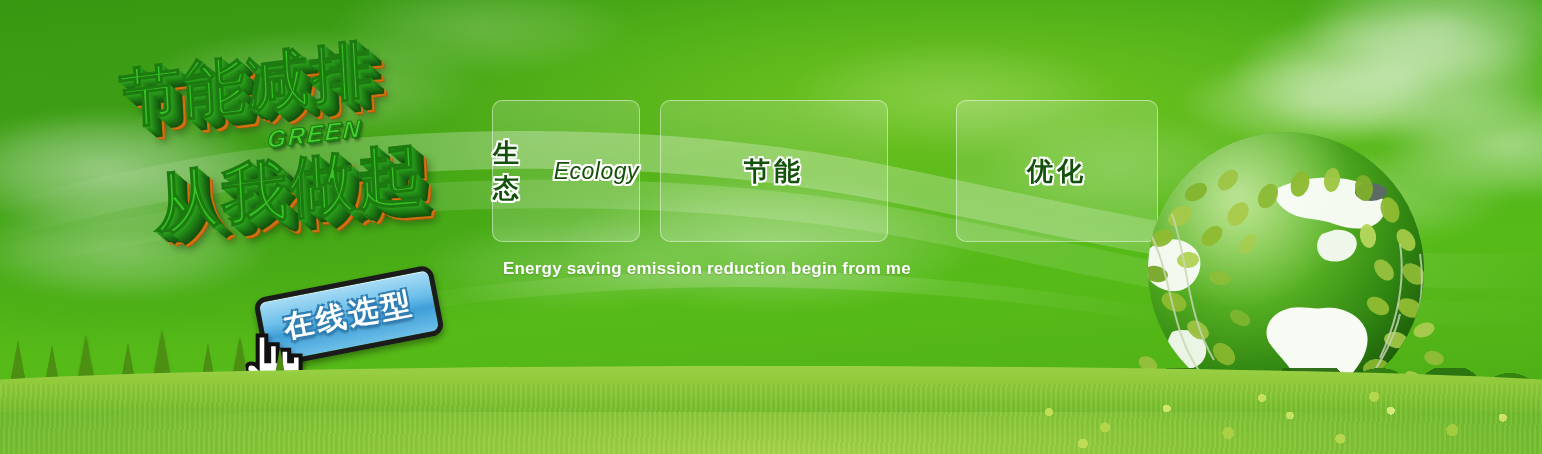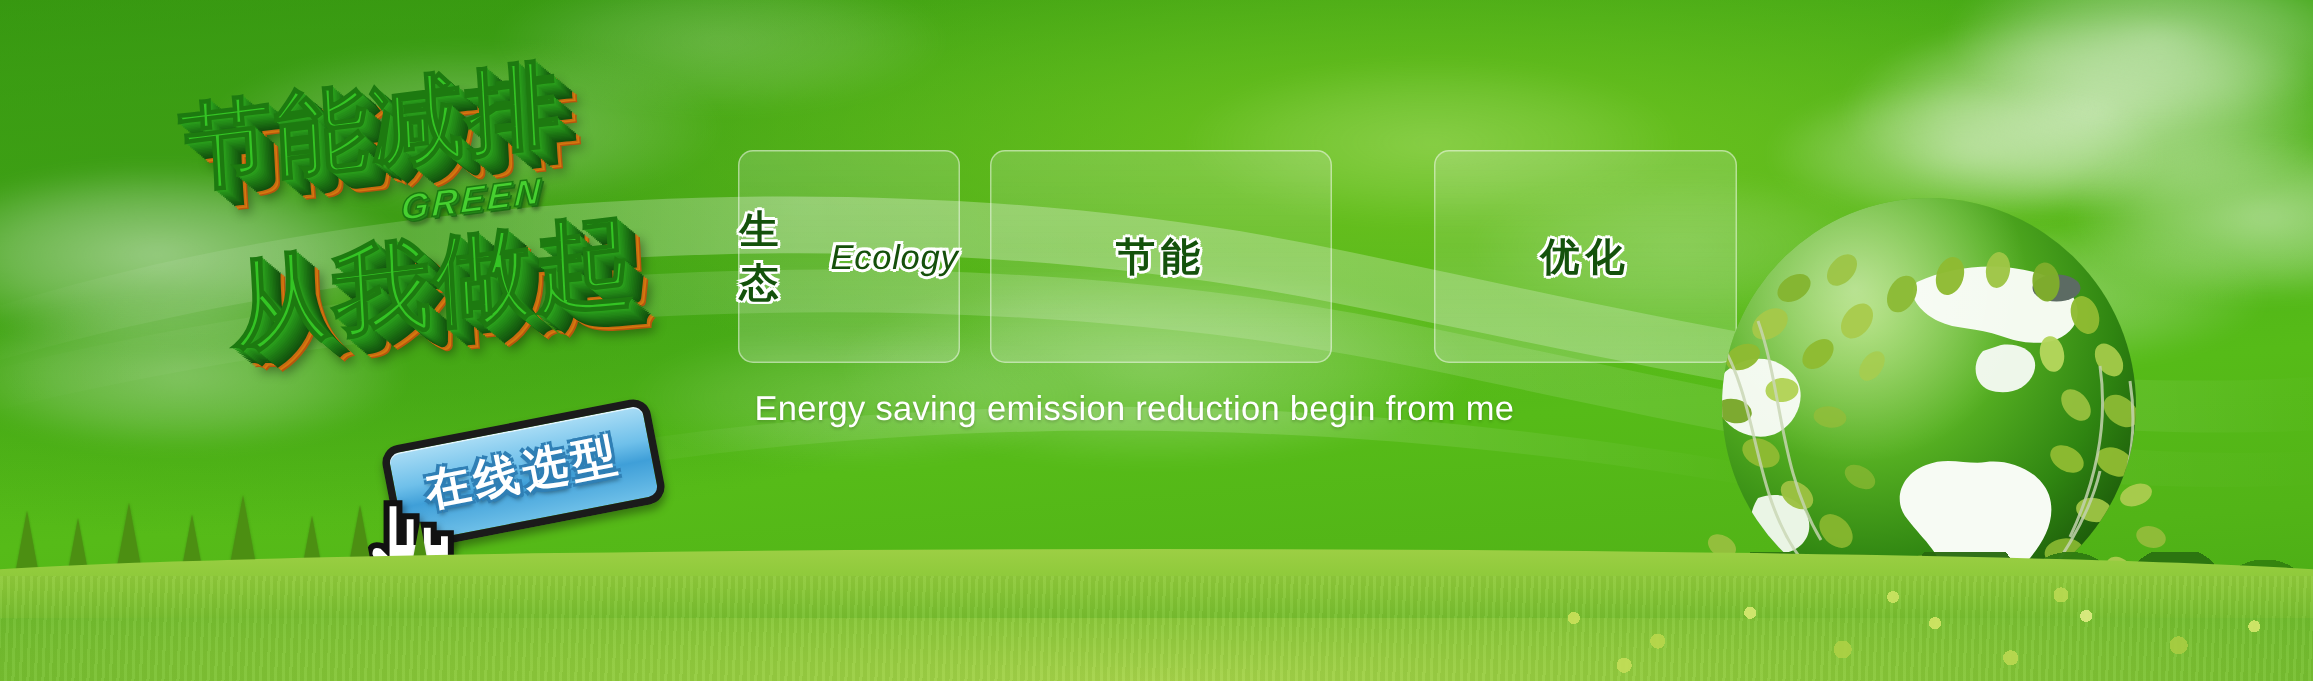--- a/index.html
+++ b/index.html
@@ -207,23 +207,24 @@
   .card-en{
     font-size:23px;color:#15500b;letter-spacing:.5px;white-space:nowrap;
     text-shadow:
       -1.8px -1.8px 0 #fff, 1.8px -1.8px 0 #fff, -1.8px 1.8px 0 #fff, 1.8px 1.8px 0 #fff,
        0 -2px 0 #fff, 0 2px 0 #fff, -2px 0 0 #fff, 2px 0 0 #fff;
     font-style: italic;
   }
 
   .tagline{
     position:absolute;left:503px;top:259px;
-    font-size:23px;color:#ffffff;letter-spacing:.2px;
+    font-size:17px;color:#ffffff;letter-spacing:.2px;
     text-shadow:0 1px 2px rgba(0,0,0,.18);
     white-space:nowrap;
+    font-weight:bold;
   }
 
   
   .globe-wrap{position:absolute;left:1128px;top:118px;width:320px;height:320px;}
 </style>
 </head>
 <body>
 
 <div class="banner">
 

